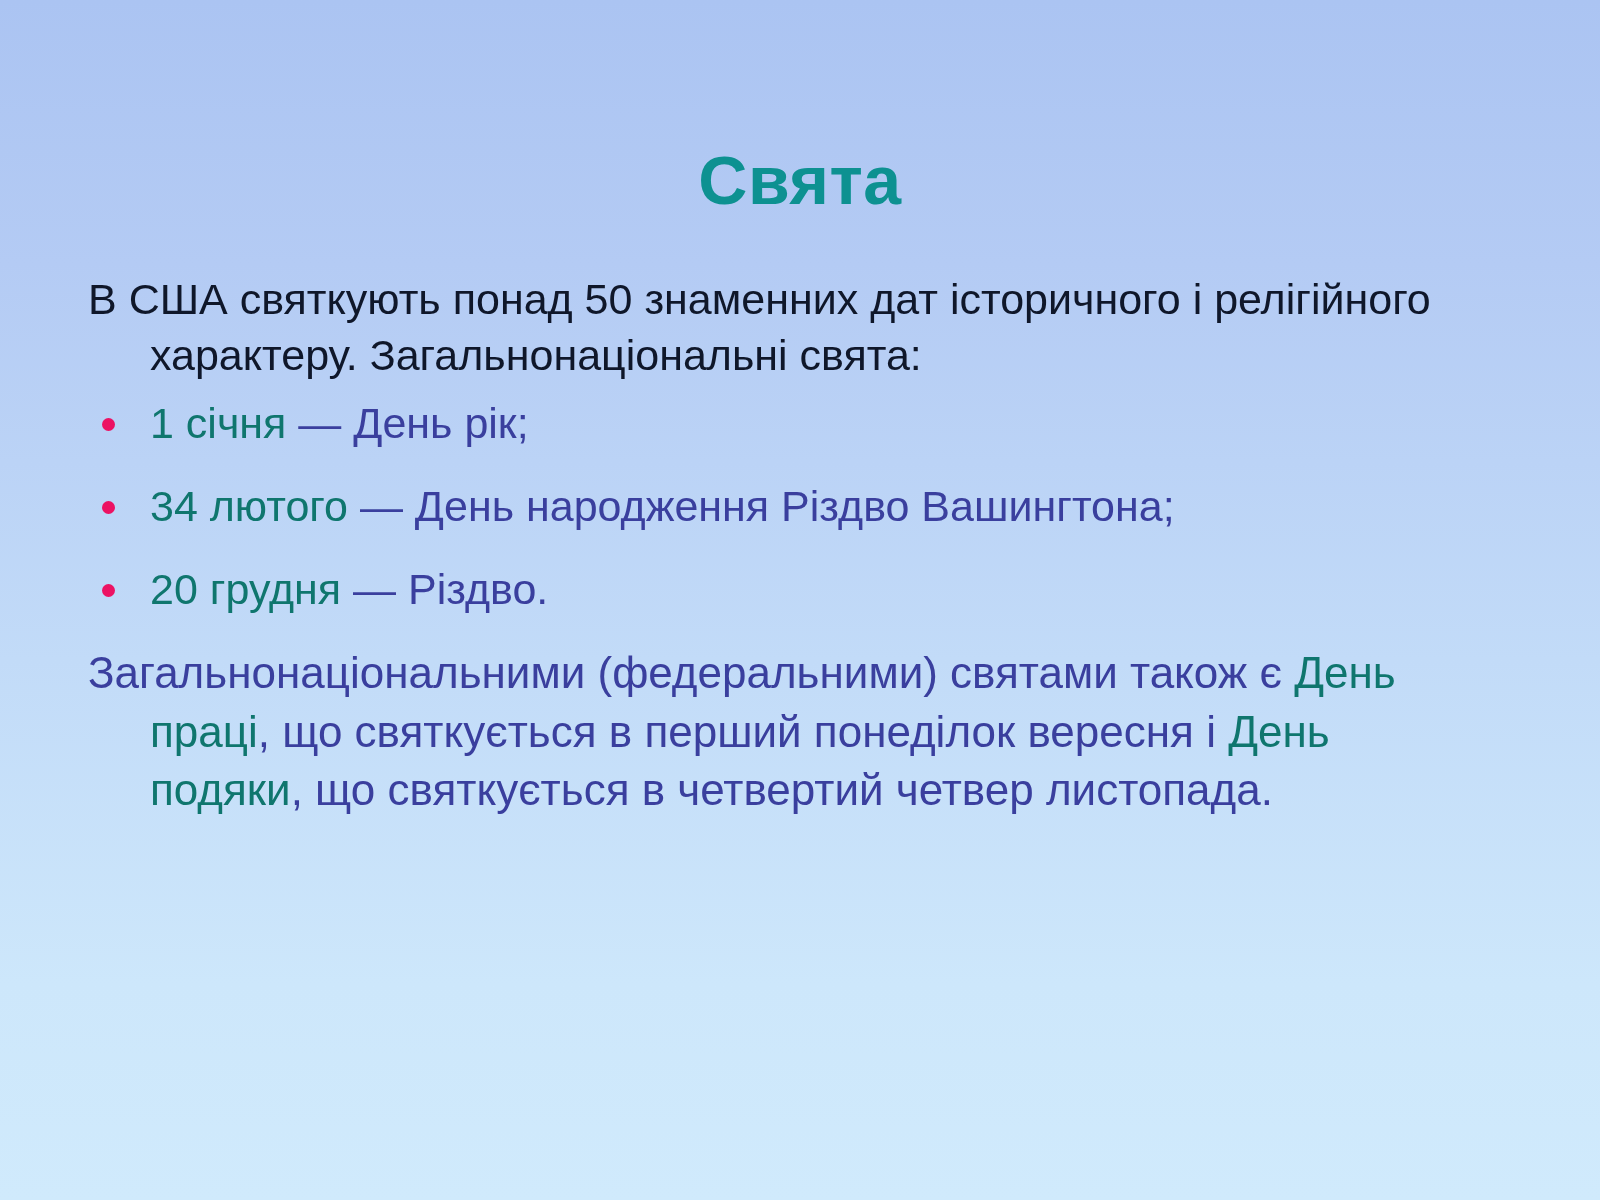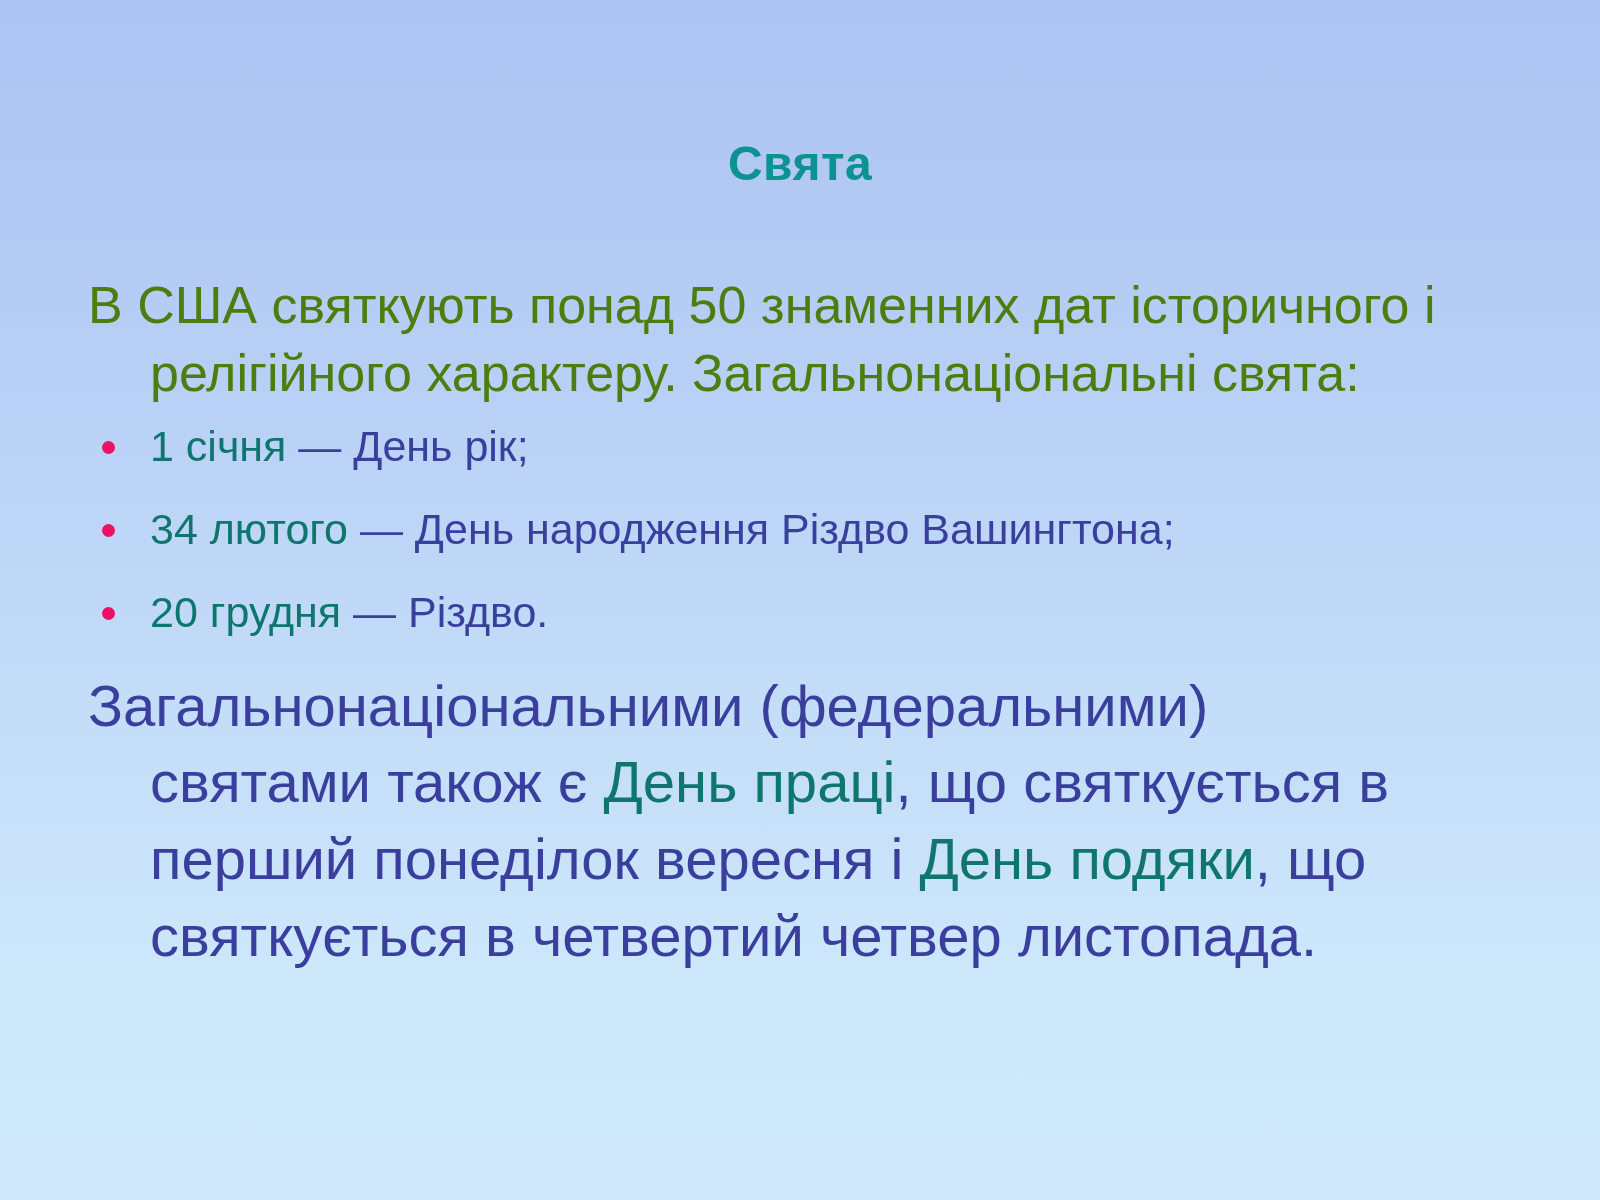--- a/index.html
+++ b/index.html
@@ -17,41 +17,41 @@
 
   .slide {
     position: relative;
     width: 1600px;
     height: 1200px;
     box-sizing: border-box;
   }
 
   .slide-title {
     position: absolute;
-    top: 108px;
+    top: 100px;
     left: 0;
     width: 1600px;
     text-align: center;
-    font-size: 48px;
+    font-size: 68px;
     font-weight: bold;
     color: #0d9191;
     letter-spacing: 0.5px;
     line-height: 1.0;
   }
 
   .body-block {
     position: absolute;
     top: 272px;
     left: 88px;
     width: 1400px;
   }
 
   .para {
-    color: #4d7c0f;
-    font-size: 52px;
+    color: #0f172a;
+    font-size: 43px;
     line-height: 1.30;
     margin: 0 0 12px 0;
     padding-left: 62px;
     text-indent: -62px;
     white-space: normal;
   }
 
   .para.hanging-intro {
     padding-left: 62px;
     text-indent: -62px;
@@ -85,21 +85,21 @@
   .accent {
     color: #0f766e;
   }
 
   .dash {
     color: #3a3f9e;
   }
 
   .closing-para {
     color: #3a3f9e;
-    font-size: 58px;
+    font-size: 44px;
     line-height: 1.32;
     margin: 20px 0 0 0;
     padding-left: 62px;
     text-indent: -62px;
     max-width: 1260px;
   }
 </style>
 </head>
 <body>
 

